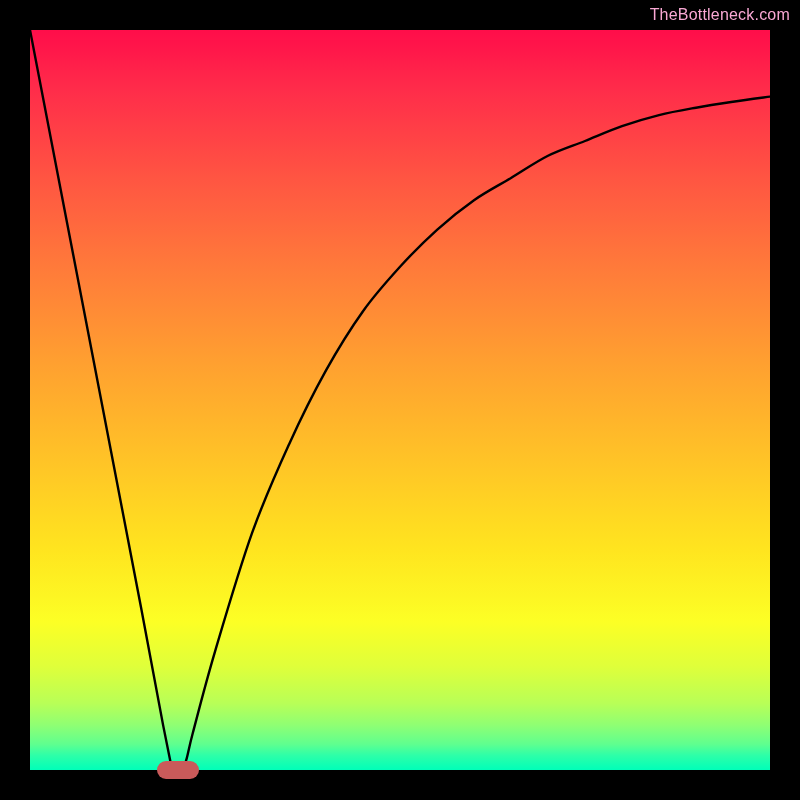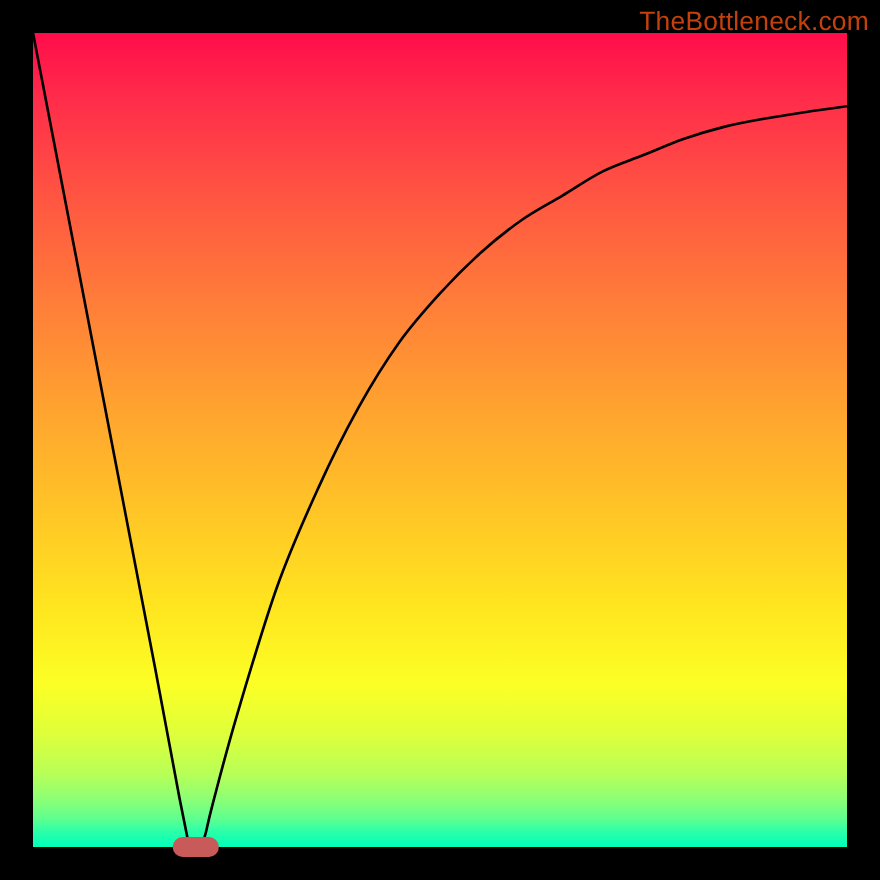--- a/index.html
+++ b/index.html
@@ -51,22 +51,22 @@
   svg.curve {
     position: absolute;
     inset: 0;
     width: 100%;
     height: 100%;
   }
   .watermark {
     position: absolute;
     top: 6px;
     right: 10px;
-    color: #c2410c;
-    font-size: 24px;
+    color: #f9a8d4;
+    font-size: 16px;
     letter-spacing: 0.2px;
     user-select: none;
   }
 </style>
 </head>
 <body>
 
 <div class="frame">
   <div class="gradient"></div>
   <svg class="curve" viewBox="0 0 740 740" preserveAspectRatio="none">

